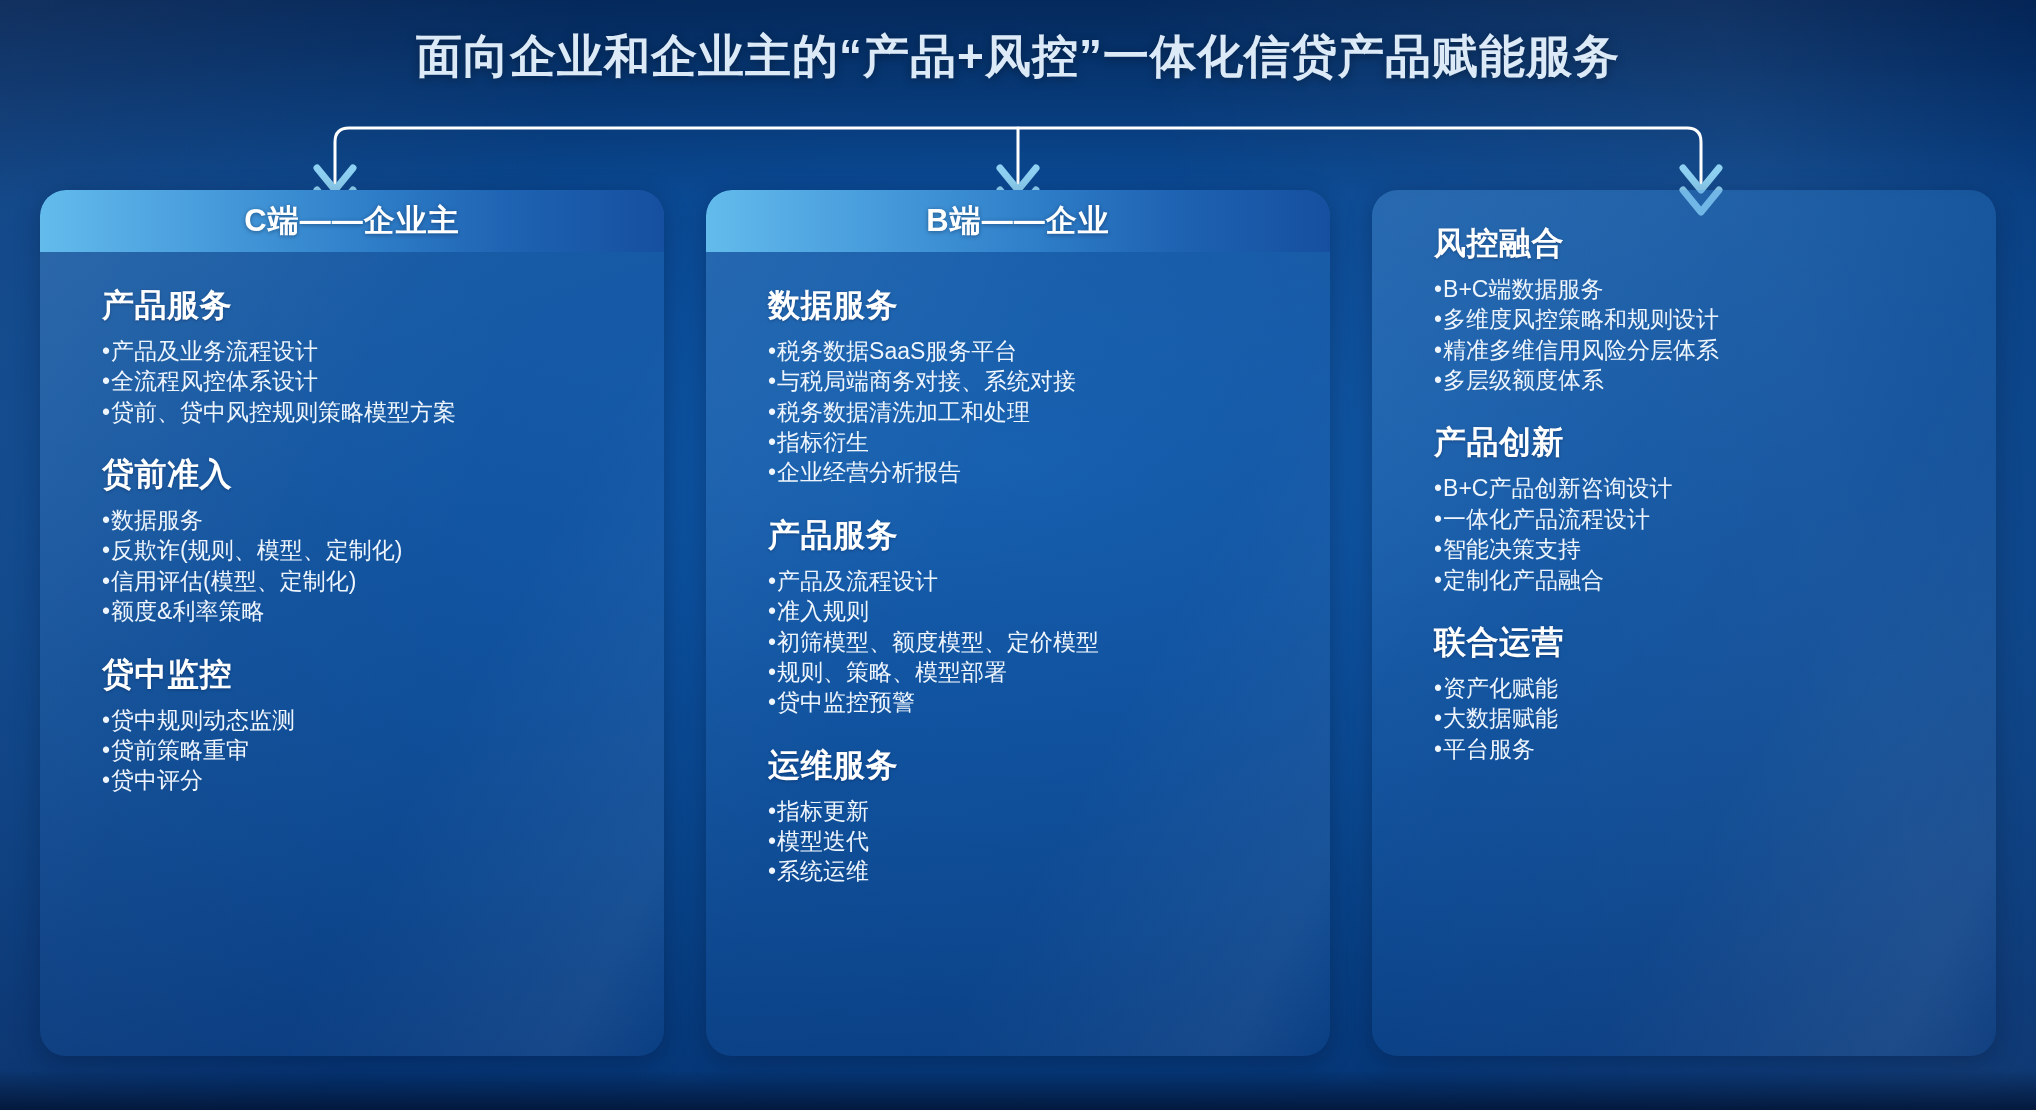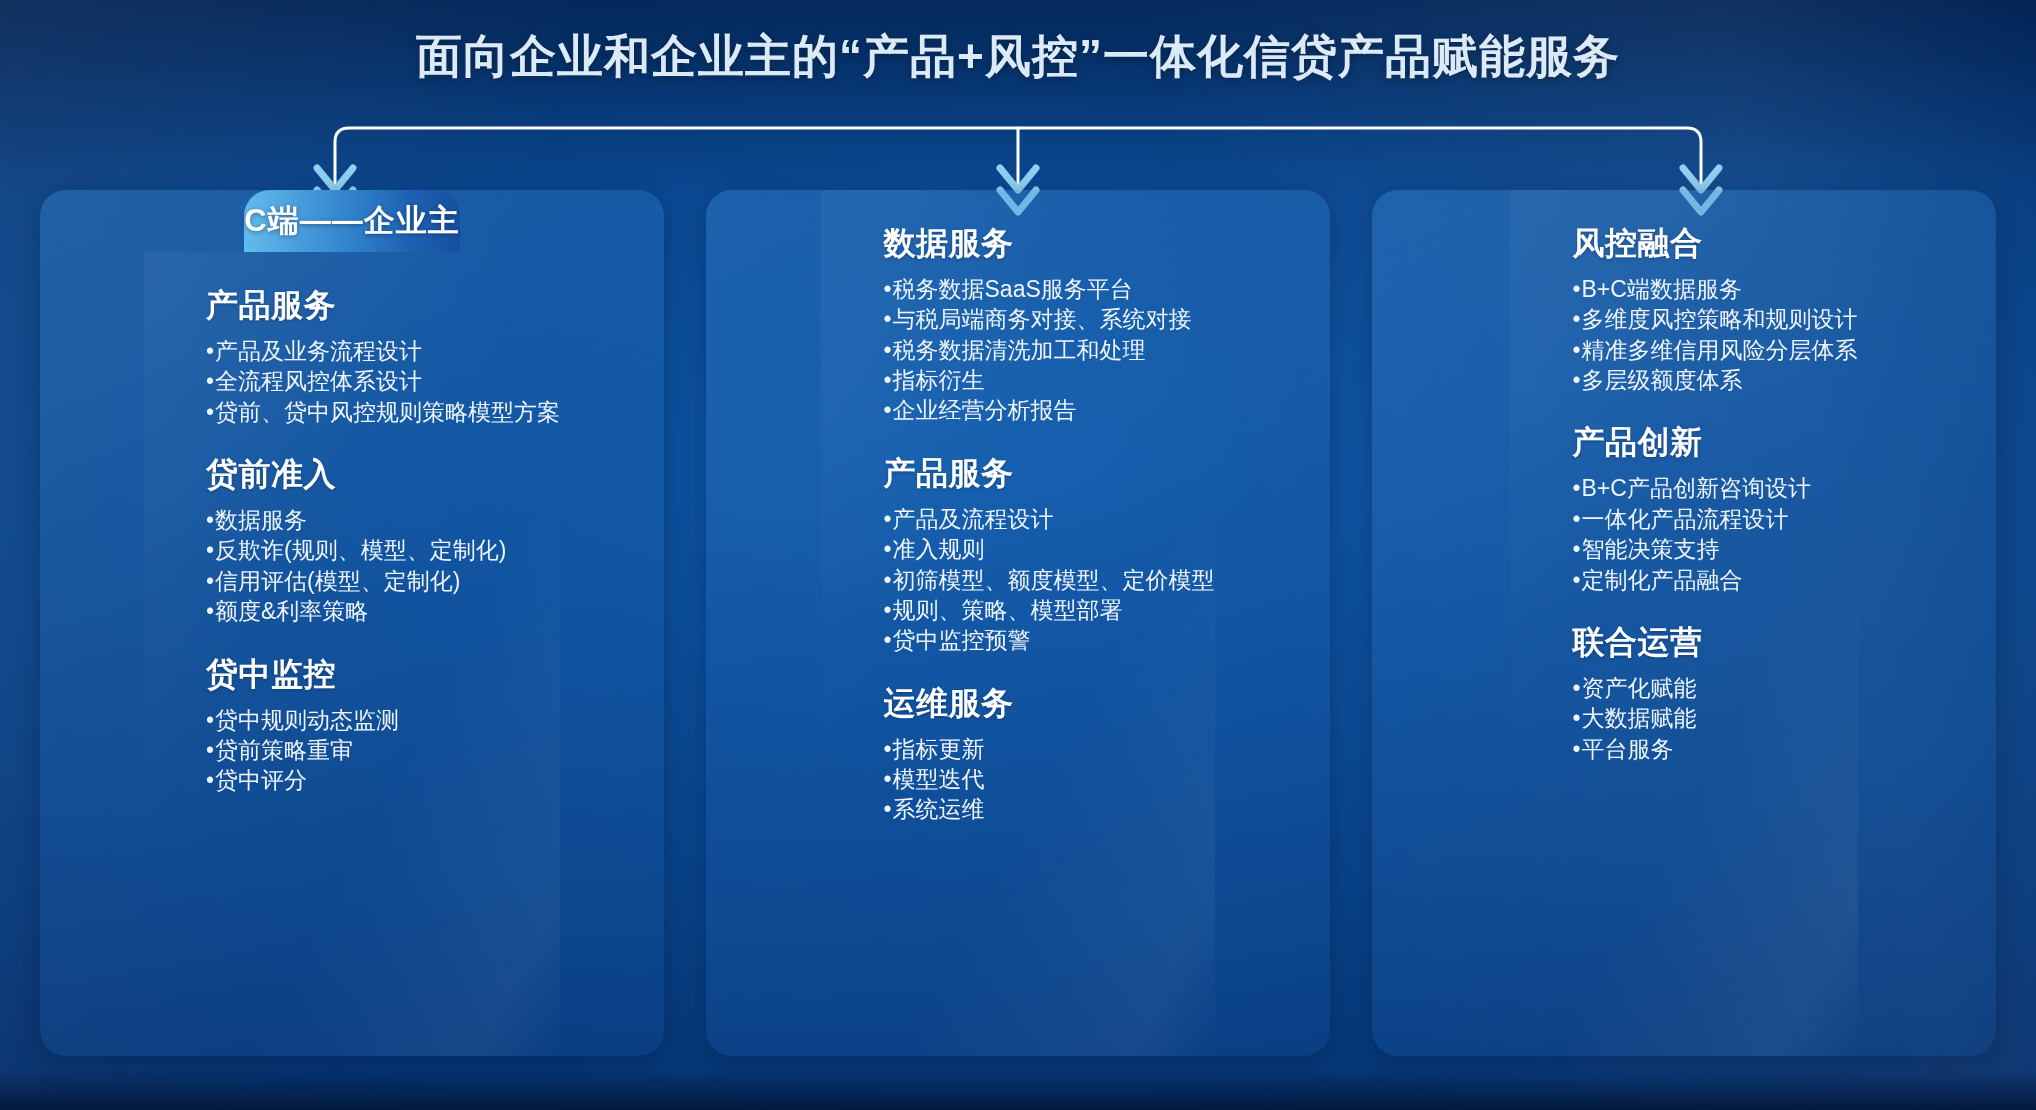--- a/index.html
+++ b/index.html
@@ -59,21 +59,20 @@
     display:flex; gap:42px; z-index:5;
   }
   .card{
     flex:1 1 0;
     display:flex; flex-direction:column;
     border-radius:26px;
     overflow:hidden;
     background:
       linear-gradient(160deg, rgba(60,140,215,0.36) 0%, rgba(34,104,184,0.30) 45%, rgba(20,78,156,0.26) 100%);
     box-shadow:0 6px 26px rgba(0,10,35,0.28);
-    align-items:center;
   }
   .card-head{
     height:62px;
     display:flex; align-items:center; justify-content:center;
     background:linear-gradient(90deg,#63bbec 0%, #4a9fdd 24%, #2f7fc9 52%, #1e62b2 76%, #164f9f 100%);
     border-radius:26px 26px 0 0;
   }
   .card-head-title{
     color:#ffffff; font-size:31px; font-weight:bold; letter-spacing:1px;
     text-shadow:0 1px 4px rgba(0,25,60,0.45);
@@ -202,20 +201,23 @@
                 <span class="dot">•</span>
                 <span>贷中评分</span>
               </li>
           </ul>
         </div>
 
       </div>
     </div>
 
     <div class="card">
+      <div class="card-head">
+        <span class="card-head-title">B端——企业</span>
+      </div>
       <div class="card-body">
 
         <div class="section">
           <div class="section-title">数据服务</div>
           <ul class="bullets">
             <li>
                 <span class="dot">•</span>
                 <span>税务数据SaaS服务平台</span>
               </li>
             <li>

